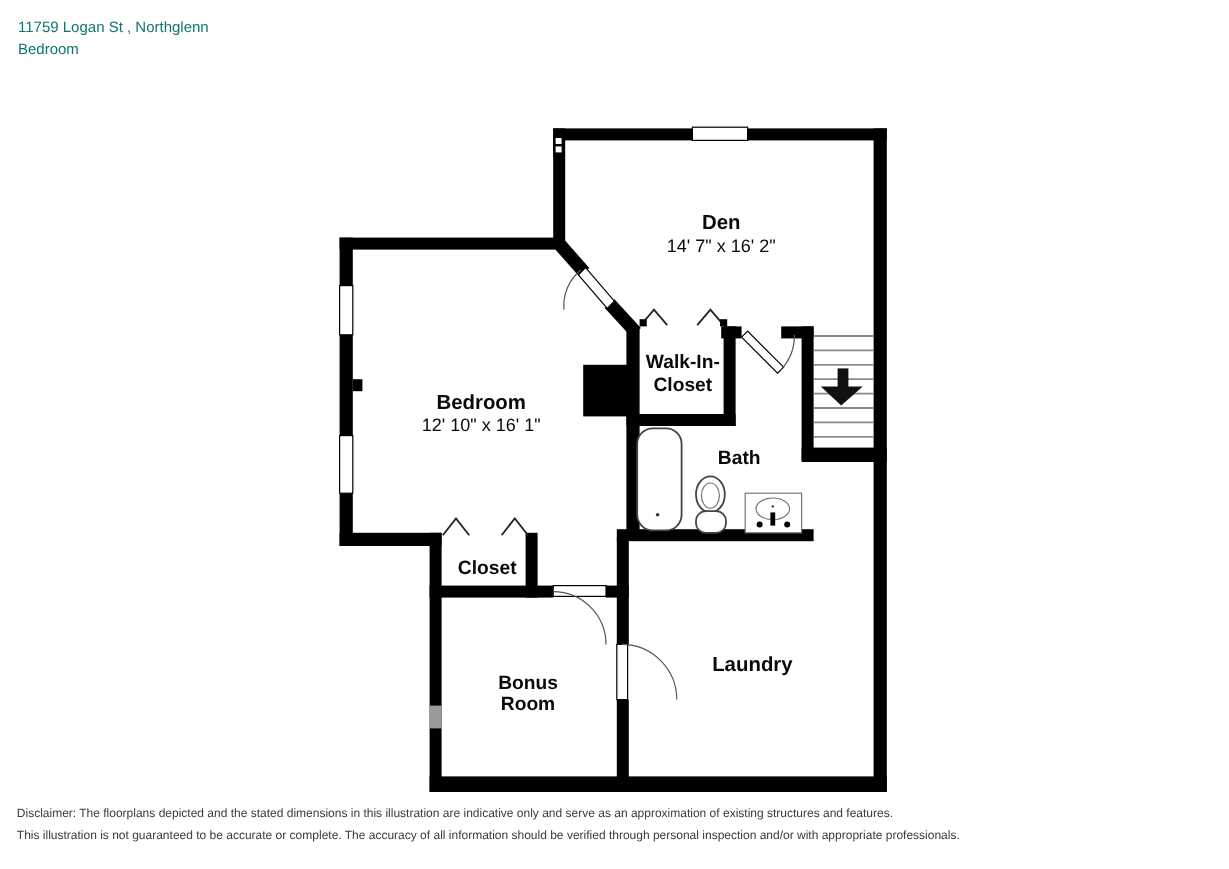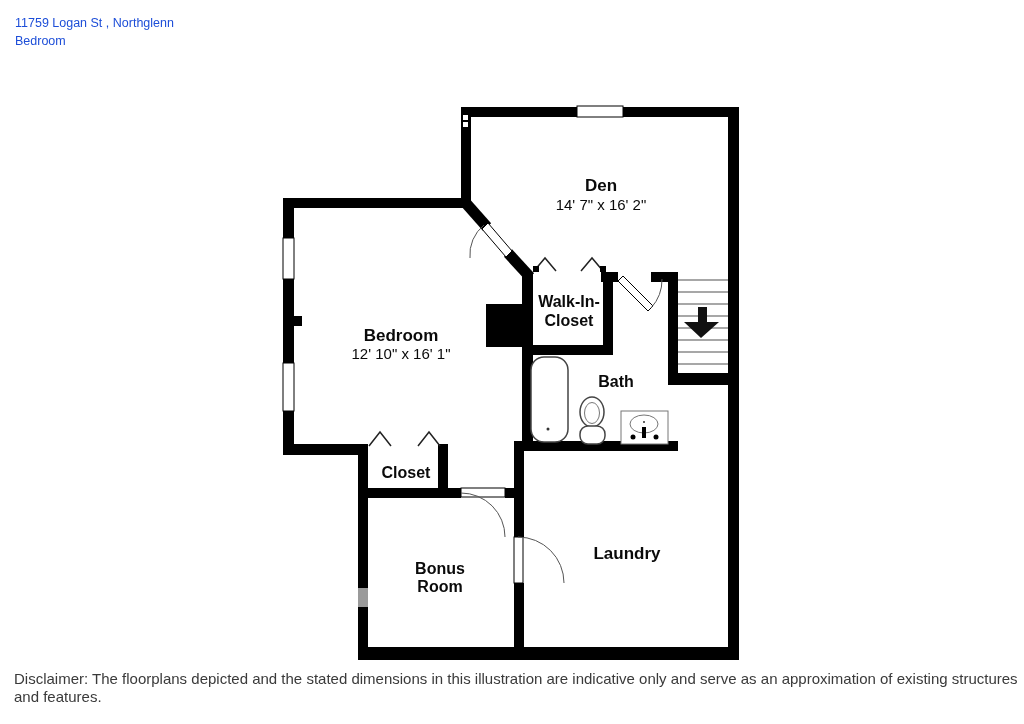--- a/index.html
+++ b/index.html
@@ -1,18 +1,18 @@
 <!DOCTYPE html>
 <html><head>
 <meta charset="utf-8">
 <style>
   html,body{margin:0;padding:0;background:#fff;}
   body{width:1024px;height:724px;position:relative;font-family:"Liberation Sans",sans-serif;overflow:hidden;}
-  .hdr{position:absolute;left:15px;top:14px;font-size:12.5px;line-height:18px;color:#1d4ed8;}
-  .disc{position:absolute;left:14px;top:670px;font-size:15px;line-height:18px;color:#3a3a3a;}
+  .hdr{position:absolute;left:15px;top:14px;font-size:12.5px;line-height:18px;color:#0f766e;}
+  .disc{position:absolute;left:14px;top:670px;font-size:10px;line-height:18px;color:#3a3a3a;}
   svg{position:absolute;left:0;top:0;}
   .wall{fill:#000;}
   .win{fill:#fff;stroke:#000;stroke-width:1;}
   .leaf{fill:#fff;stroke:#000;stroke-width:1;}
   .arc{fill:none;stroke:#555;stroke-width:1;}
   .chev{fill:none;stroke:#222;stroke-width:1.5;}
   .fix{fill:#fff;stroke:#444;stroke-width:1.5;}
   .fixthin{fill:#fff;stroke:#777;stroke-width:1;}
   .step{stroke:#8a8a8a;stroke-width:1.5;}
   .room{font-family:"Liberation Sans",sans-serif;font-weight:bold;font-size:16px;fill:#0a0a0a;text-anchor:middle;}
@@ -147,13 +147,14 @@
   <text class="room" x="406" y="478">Closet</text>
 
   <text class="room" x="440" y="574">Bonus</text>
   <text class="room" x="440" y="592">Room</text>
 
   <text class="room roomlg" x="627" y="559">Laundry</text>
 </svg>
 
 <div class="disc">
   <div>Disclaimer: The floorplans depicted and the stated dimensions in this illustration are indicative only and serve as an approximation of existing structures and features.</div>
+  <div>This illustration is not guaranteed to be accurate or complete. The accuracy of all information should be verified through personal inspection and/or with appropriate professionals.</div>
 </div>
 
 </body></html>

